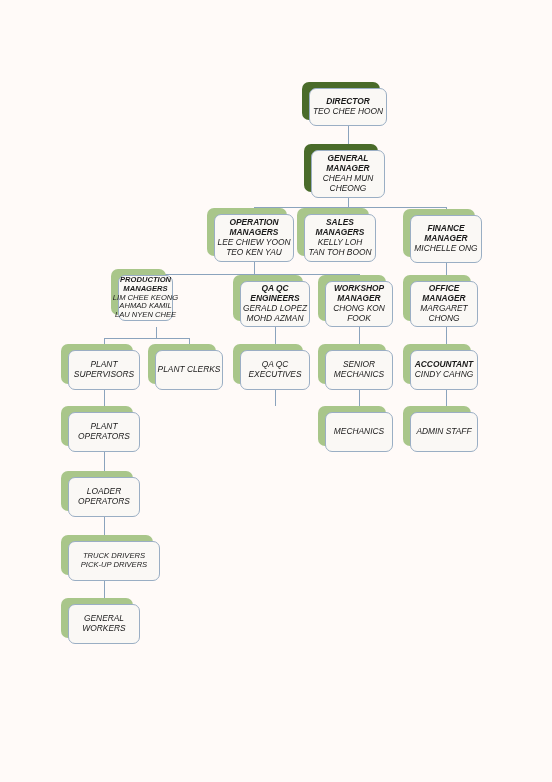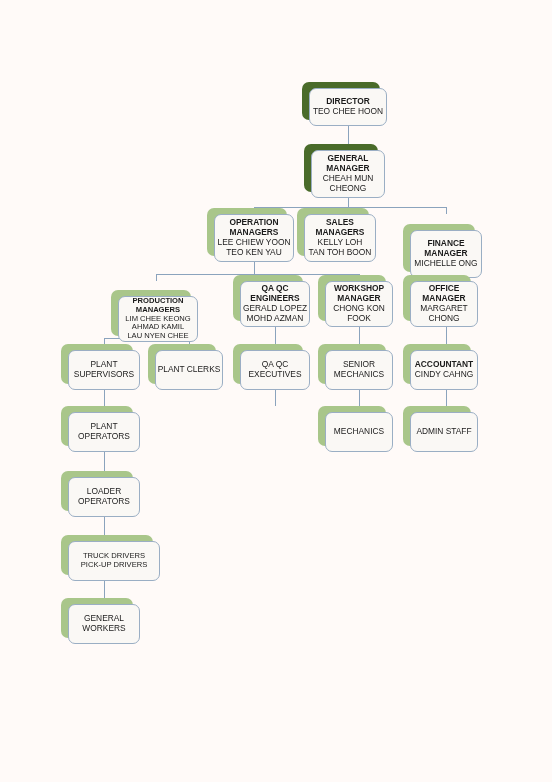--- a/index.html
+++ b/index.html
@@ -64,20 +64,21 @@
     border-radius: 7px;
     background: #faf8f5;
     display: flex;
     flex-direction: column;
     align-items: center;
     justify-content: center;
     text-align: center;
     line-height: 1.18;
     color: #1a1a1a;
     padding: 2px 3px;
+    font-style: italic;
   }
   .ln {
     display: block;
     white-space: nowrap;
   }
   .ln.b { font-weight: bold; }
 
   
   .fs9  .card { font-size: 7.6px; }
   .fs10 .card { font-size: 8.4px; }
@@ -150,29 +151,29 @@
       </div>
       <div class="node fs10" style="left: 304px; top: 214px; width: 72px; height: 48px;">
         <div class="shade"></div>
         <div class="card">
           <span class="ln b">SALES</span>
           <span class="ln b">MANAGERS</span>
           <span class="ln">KELLY LOH</span>
           <span class="ln">TAN TOH BOON</span>
         </div>
       </div>
-      <div class="node fs10" style="left: 410px; top: 230px; width: 72px; height: 48px;">
+      <div class="node fs10" style="left: 410px; top: 215px; width: 72px; height: 48px;">
         <div class="shade"></div>
         <div class="card">
           <span class="ln b">FINANCE</span>
           <span class="ln b">MANAGER</span>
           <span class="ln">MICHELLE ONG</span>
         </div>
       </div>
-      <div class="node fs9" style="left: 118px; top: 296px; width: 80px; height: 46px;">
+      <div class="node fs9" style="left: 118px; top: 275px; width: 55px; height: 46px;">
         <div class="shade"></div>
         <div class="card">
           <span class="ln b">PRODUCTION</span>
           <span class="ln b">MANAGERS</span>
           <span class="ln">LIM CHEE KEONG</span>
           <span class="ln">AHMAD KAMIL</span>
           <span class="ln">LAU NYEN CHEE</span>
         </div>
       </div>
       <div class="node fs10" style="left: 240px; top: 281px; width: 70px; height: 46px;">

